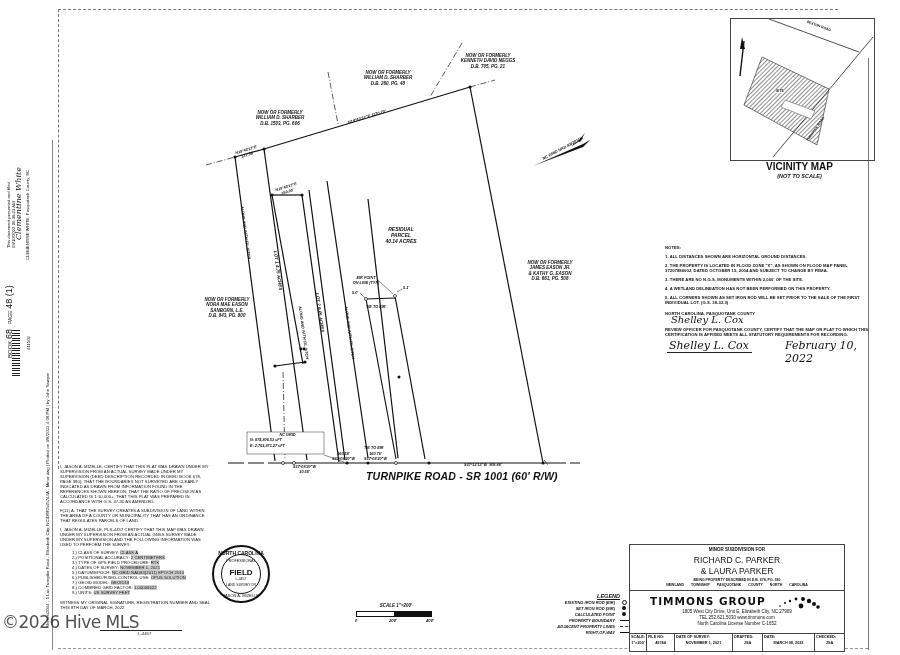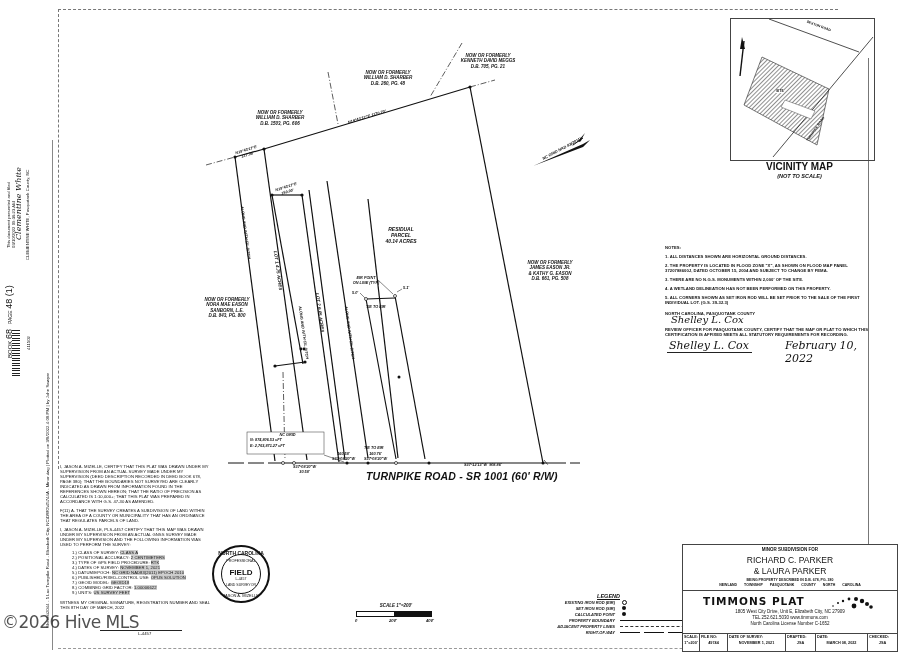--- a/index.html
+++ b/index.html
@@ -6,21 +6,21 @@
   body { width: 900px; height: 655px; position: relative; overflow: hidden; font-family: "Liberation Sans", sans-serif; color: #111; }
   .abs { position: absolute; }
   .tiny { font-size: 4.2px; line-height: 5px; font-weight: bold; letter-spacing: 0.05px; }
   .label-it { font-style: italic; font-weight: bold; font-size: 4.5px; line-height: 5.4px; text-align: center; }
   .road { font-style: italic; font-weight: bold; font-size: 10.5px; letter-spacing: 0.2px; }
   .vic-title { font-weight: bold; font-size: 10px; text-align: center; }
   .vic-sub { font-style: italic; font-size: 5.5px; font-weight: bold; text-align: center; }
   .side-strip { position: absolute; left: 0; top: 140px; width: 56px; height: 510px; }
   .rot { position: absolute; transform: rotate(-90deg); transform-origin: left top; white-space: nowrap; }
   .watermark { position: absolute; left: 2px; top: 612px; font-size: 17px; color: #333; font-family: "DejaVu Sans", sans-serif; letter-spacing: -0.5px; opacity: 0.85; }
-  .title-block { position: absolute; left: 682px; top: 544px; width: 214px; height: 106px; border: 1px solid #444; background: #fff; }
+  .title-block { position: absolute; left: 629px; top: 544px; width: 214px; height: 106px; border: 1px solid #444; background: #fff; }
   .tb-row { position: absolute; left: 0; width: 100%; border-top: 1px solid #444; }
   .tb-cell { position: absolute; top: 0; height: 100%; border-left: 1px solid #444; box-sizing: border-box; padding: 1px; font-size: 3.8px; line-height: 4.6px; font-weight: bold; }
   .tb-cell .v { display: block; text-align: center; margin-top: 1px; }
   .legend-row { display: flex; align-items: center; justify-content: flex-end; height: 6px; }
   .legend-row .t { font-size: 4px; font-weight: bold; font-style: italic; text-align: right; width: 120px; margin-right: 5px; }
   .legend-row .sym { width: 75px; height: 6px; position: relative; }
   .seal { position: absolute; left: 212px; top: 545px; width: 58px; height: 58px; border-radius: 50%; border: 2px solid #111; box-sizing: border-box; }
   .seal-inner { position: absolute; left: 7px; top: 7px; width: 40px; height: 40px; border-radius: 50%; border: 1px solid #111; box-sizing: border-box; }
   .hl { background: #cfcfcf; }
   .sig { font-family: "DejaVu Serif", serif; font-style: italic; }
@@ -343,21 +343,21 @@
 
 <div class="title-block">
   <div class="abs" style="left:0; top:2px; width:100%; text-align:center; font-size:4.5px; font-weight:bold;">MINOR SUBDIVISION FOR</div>
   <div class="abs" style="left:0; top:10px; width:100%; text-align:center; font-size:8.5px;">RICHARD C. PARKER</div>
   <div class="abs" style="left:0; top:21px; width:100%; text-align:center; font-size:8.5px;">&amp; LAURA PARKER</div>
   <div class="abs" style="left:0; top:33px; width:100%; text-align:center; font-size:3.5px; font-weight:bold;">BEING PROPERTY DESCRIBED IN D.B. 678, PG. 380</div>
   <div class="abs" style="left:0; top:38px; width:100%; text-align:center; font-size:3.5px; font-weight:bold; word-spacing:6px;">
     <span>NEWLAND TOWNSHIP</span> <span>PASQUOTANK COUNTY</span> <span>NORTH CAROLINA</span>
   </div>
   <div class="tb-row" style="top:45px;"></div>
-  <div class="abs" style="left:20px; top:50px; font-size:10.5px; font-weight:bold; letter-spacing:1px; font-family:'DejaVu Sans', sans-serif;">TIMMONS PLAT</div>
+  <div class="abs" style="left:20px; top:50px; font-size:10.5px; font-weight:bold; letter-spacing:1px; font-family:'DejaVu Sans', sans-serif;">TIMMONS GROUP</div>
   <svg class="abs" style="left:146px; top:50px;" width="50" height="16">
     <circle cx="4" cy="11" r="0.8" fill="#111"></circle>
       <circle cx="9" cy="8" r="1" fill="#111"></circle>
       <circle cx="14" cy="6" r="1.2" fill="#111"></circle>
     <circle cx="20" cy="4" r="1.4" fill="#111"></circle>
       <circle cx="27" cy="4" r="2" fill="#111"></circle>
       <circle cx="33" cy="6" r="2.2" fill="#111"></circle>
     <circle cx="38" cy="9" r="2" fill="#111"></circle>
       <circle cx="42" cy="12" r="1.8" fill="#111"></circle>
       <circle cx="25" cy="11" r="2.4" fill="#111"></circle>

